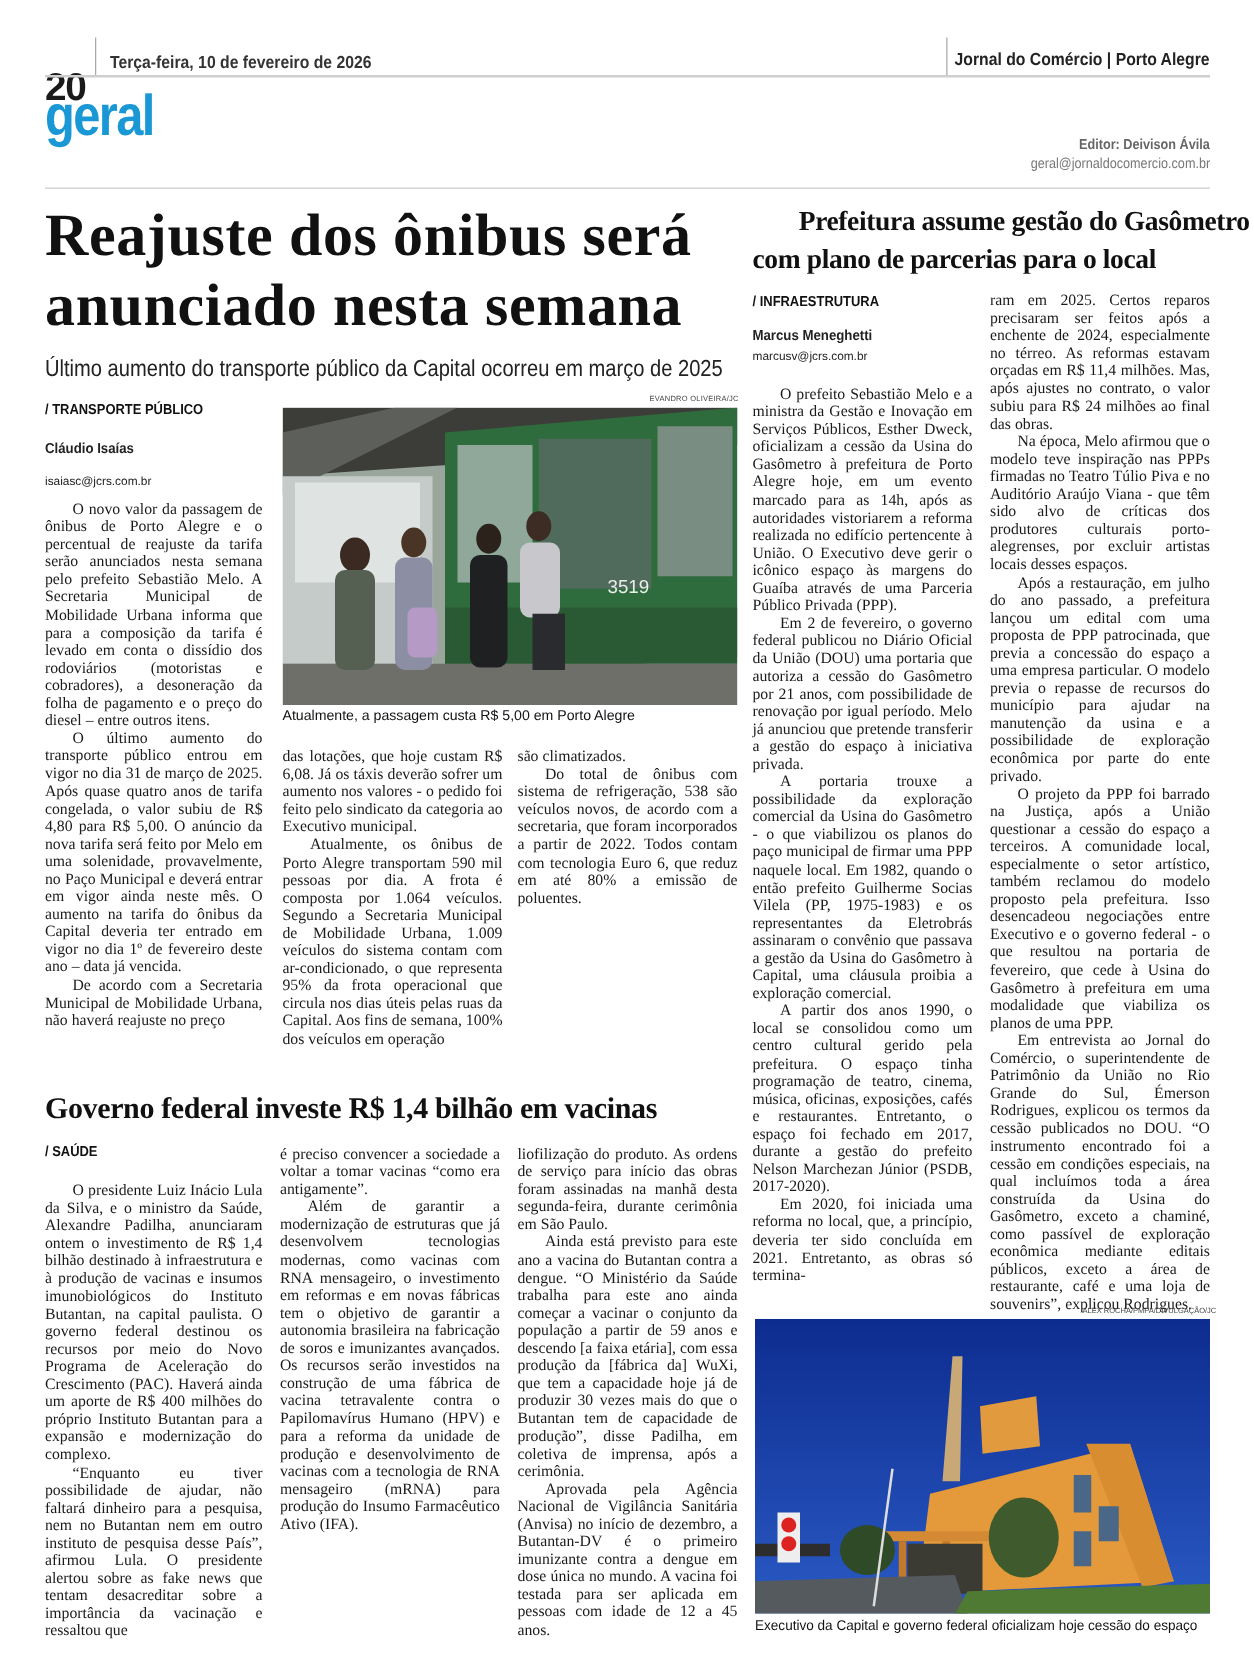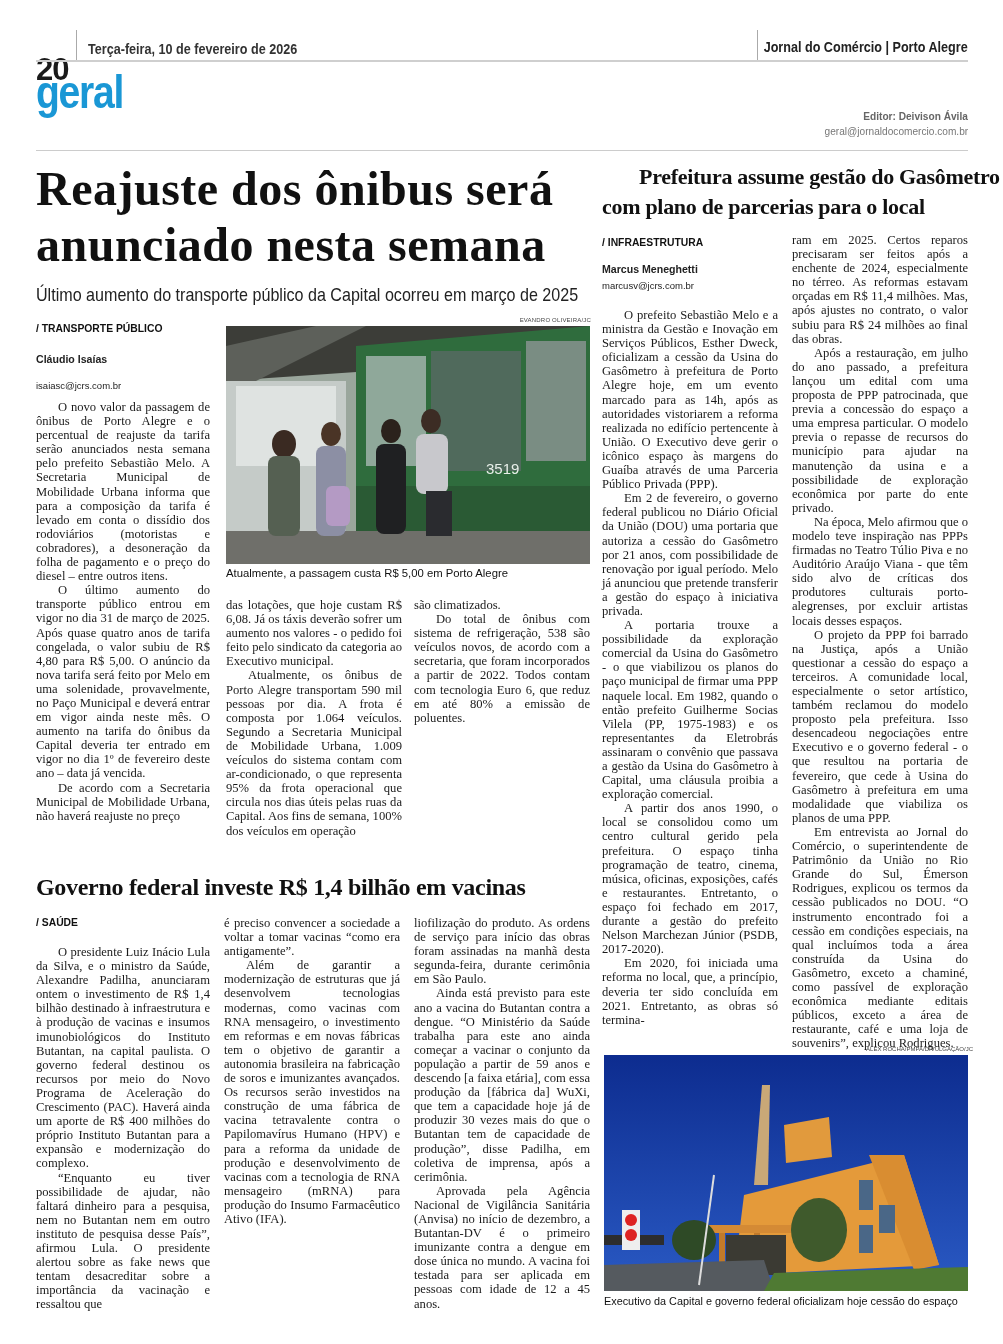--- a/index.html
+++ b/index.html
@@ -142,22 +142,22 @@
 
   <div class="abs col" style="left:602px;top:308px;width:176px;">
     <p>O prefeito Sebastião Melo e a ministra da Gestão e Inovação em Serviços Públicos, Esther Dweck, oficializam a cessão da Usina do Gasômetro à prefeitura de Porto Alegre hoje, em um evento marcado para as 14h, após as autoridades vistoriarem a reforma realizada no edifício pertencente à União. O Executivo deve gerir o icônico espaço às margens do Guaíba através de uma Parceria Público Privada (PPP).</p>
     <p>Em 2 de fevereiro, o governo federal publicou no Diário Oficial da União (DOU) uma portaria que autoriza a cessão do Gasômetro por 21 anos, com possibilidade de renovação por igual período. Melo já anunciou que pretende transferir a gestão do espaço à iniciativa privada.</p>
     <p>A portaria trouxe a possibilidade da exploração comercial da Usina do Gasômetro - o que viabilizou os planos do paço municipal de firmar uma PPP naquele local. Em 1982, quando o então prefeito Guilherme Socias Vilela (PP, 1975-1983) e os representantes da Eletrobrás assinaram o convênio que passava a gestão da Usina do Gasômetro à Capital, uma cláusula proibia a exploração comercial.</p>
     <p>A partir dos anos 1990, o local se consolidou como um centro cultural gerido pela prefeitura. O espaço tinha programação de teatro, cinema, música, oficinas, exposições, cafés e restaurantes. Entretanto, o espaço foi fechado em 2017, durante a gestão do prefeito Nelson Marchezan Júnior (PSDB, 2017-2020).</p>
     <p>Em 2020, foi iniciada uma reforma no local, que, a princípio, deveria ter sido concluída em 2021. Entretanto, as obras só termina-</p>
   </div>
   <div class="abs col" style="left:792px;top:233px;width:176px;">
     <p class="noindent">ram em 2025. Certos reparos precisaram ser feitos após a enchente de 2024, especialmente no térreo. As reformas estavam orçadas em R$ 11,4 milhões. Mas, após ajustes no contrato, o valor subiu para R$ 24 milhões ao final das obras.</p>
+    <p>Na época, Melo afirmou que o modelo teve inspiração nas PPPs firmadas no Teatro Túlio Piva e no Auditório Araújo Viana - que têm sido alvo de críticas dos produtores culturais porto-alegrenses, por excluir artistas locais desses espaços.</p>
     <p>Após a restauração, em julho do ano passado, a prefeitura lançou um edital com uma proposta de PPP patrocinada, que previa a concessão do espaço a uma empresa particular. O modelo previa o repasse de recursos do município para ajudar na manutenção da usina e a possibilidade de exploração econômica por parte do ente privado.</p>
-    <p>Na época, Melo afirmou que o modelo teve inspiração nas PPPs firmadas no Teatro Túlio Piva e no Auditório Araújo Viana - que têm sido alvo de críticas dos produtores culturais porto-alegrenses, por excluir artistas locais desses espaços.</p>
     <p>O projeto da PPP foi barrado na Justiça, após a União questionar a cessão do espaço a terceiros. A comunidade local, especialmente o setor artístico, também reclamou do modelo proposto pela prefeitura. Isso desencadeou negociações entre Executivo e o governo federal - o que resultou na portaria de fevereiro, que cede à Usina do Gasômetro à prefeitura em uma modalidade que viabiliza os planos de uma PPP.</p>
     <p>Em entrevista ao Jornal do Comércio, o superintendente de Patrimônio da União no Rio Grande do Sul, Émerson Rodrigues, explicou os termos da cessão publicados no DOU. “O instrumento encontrado foi a cessão em condições especiais, na qual incluímos toda a área construída da Usina do Gasômetro, exceto a chaminé, como passível de exploração econômica mediante editais públicos, exceto a área de restaurante, café e uma loja de souvenirs”, explicou Rodrigues.</p>
   </div>
 
   <div class="abs" id="credit2">ALEX ROCHA/PMPA/DIVULGAÇÃO/JC</div>
   <div class="abs" id="photo2">
     <svg width="364" height="236" viewBox="0 0 364 236">
       <defs>
         <linearGradient id="sky" x1="0" y1="0" x2="0" y2="1">
           <stop offset="0" stop-color="#0d2c8f"></stop>

